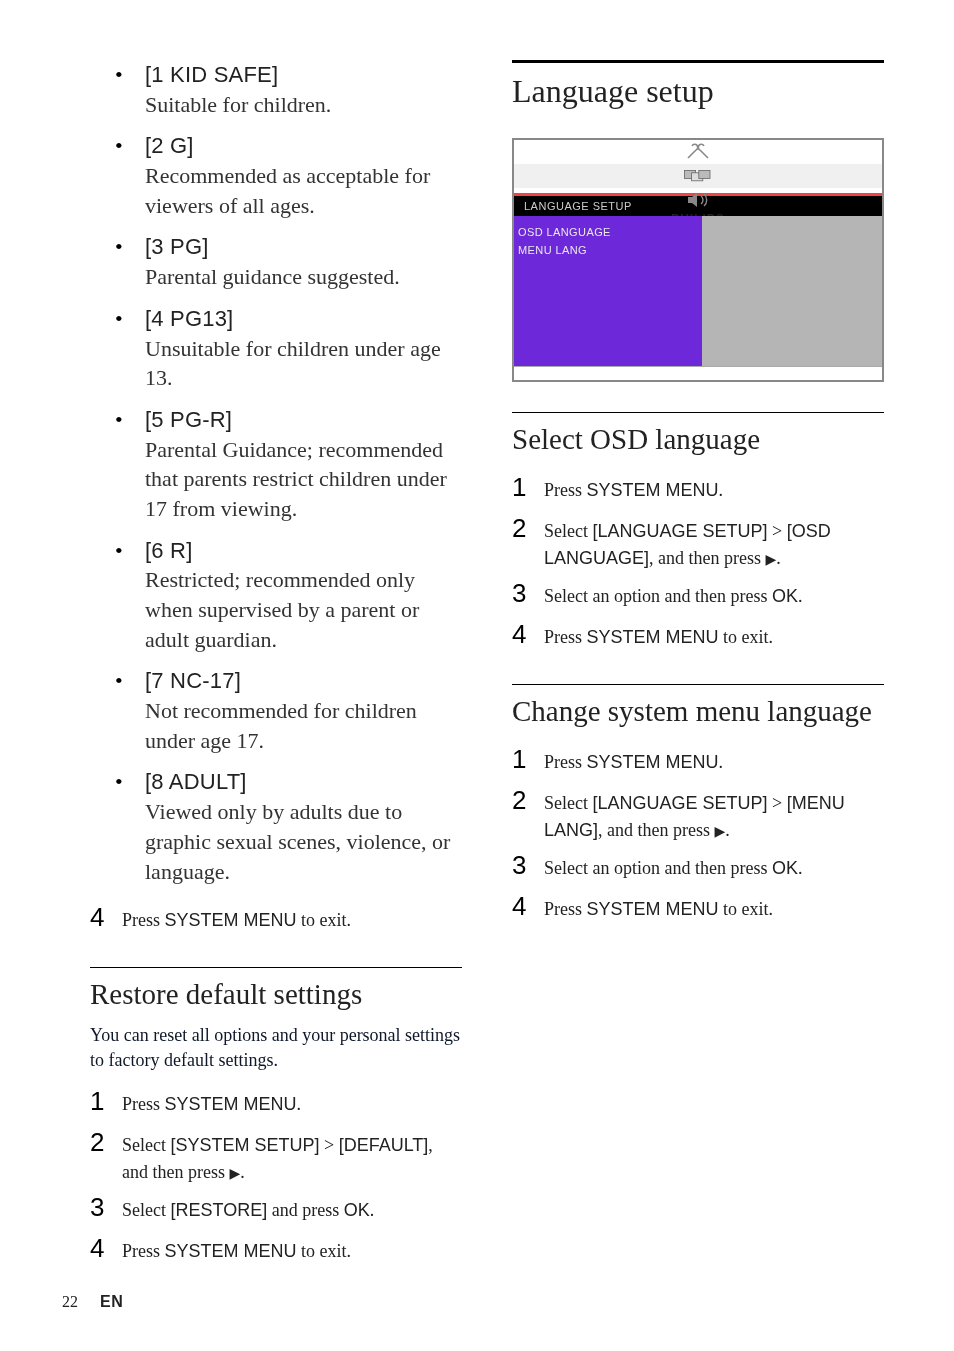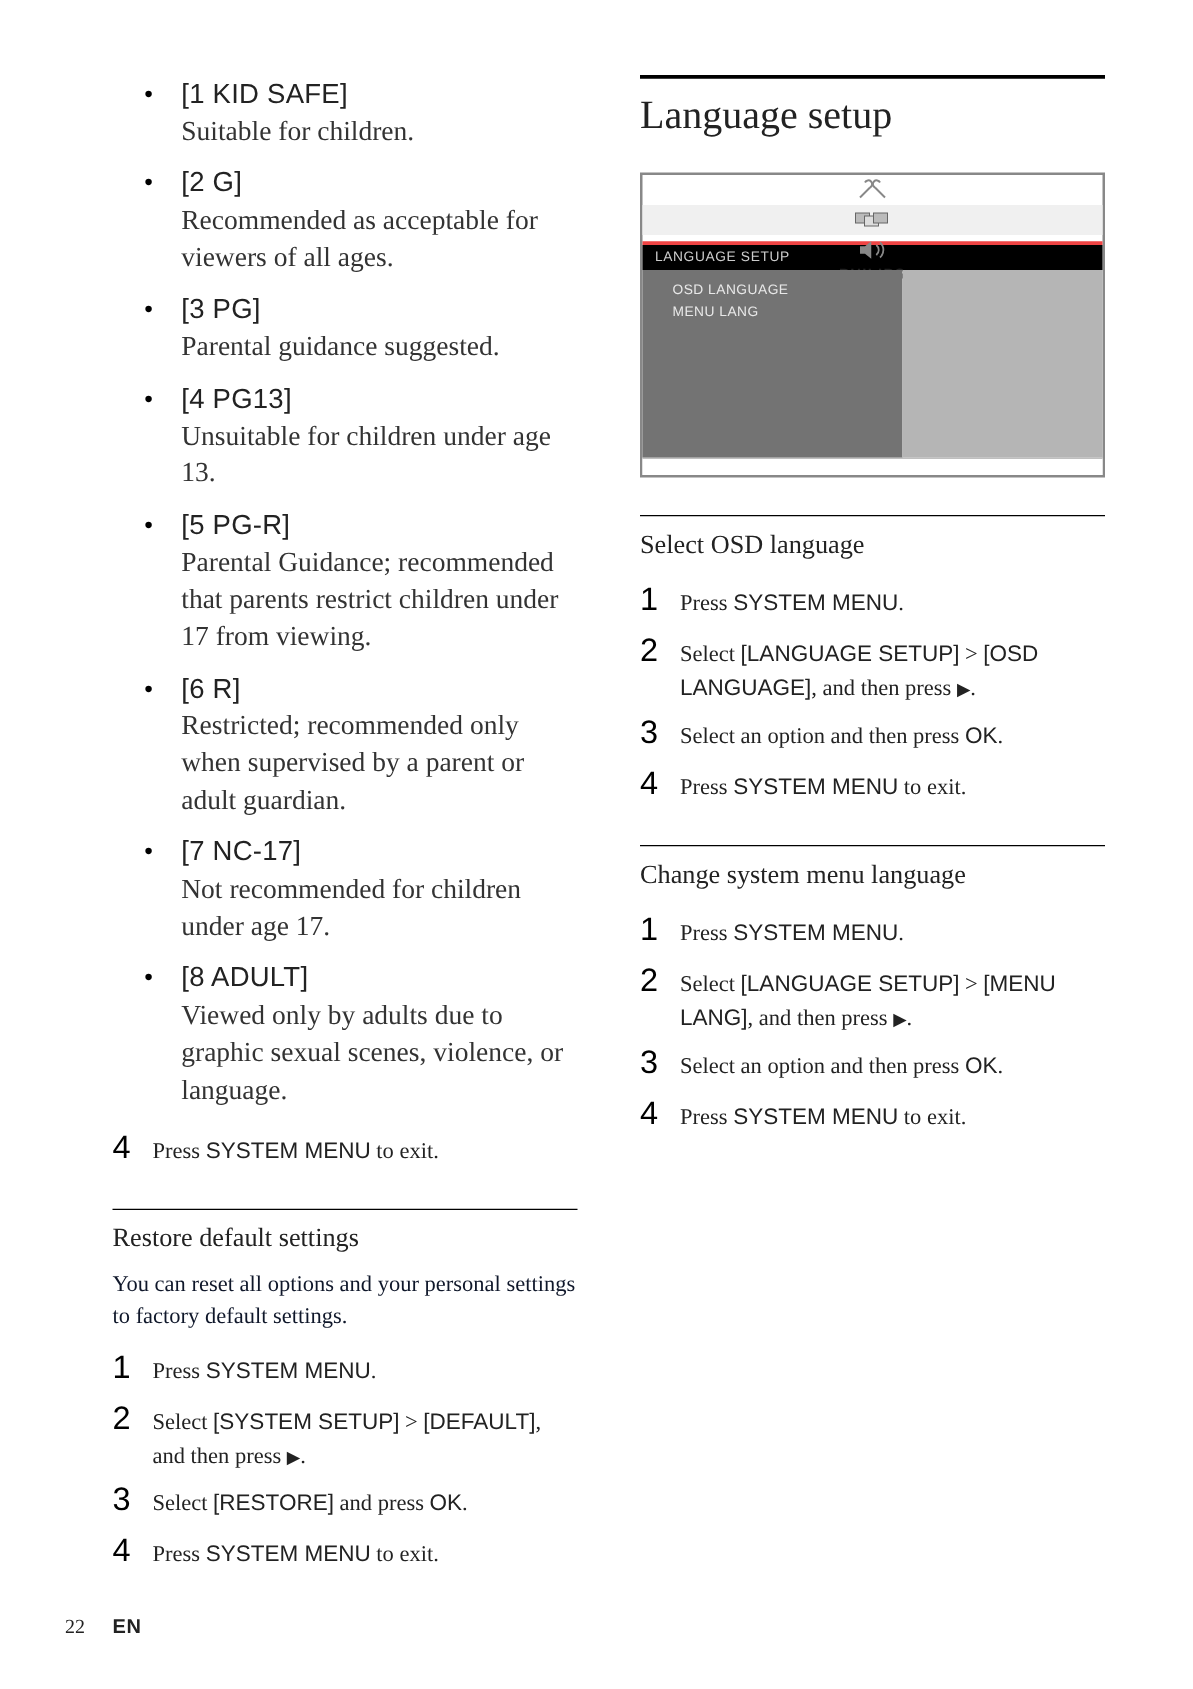--- a/index.html
+++ b/index.html
@@ -68,21 +68,21 @@
   .step-text { flex: 1; font-family: Georgia, serif; color: #222; }
   .step-text .sm { font-family: Arial, Helvetica, sans-serif; }
   .sub-rule {
     border: none;
     border-top: 1px solid #000;
     margin: 30px 0 10px 0;
     width: 100%;
   }
   .sub-heading {
     font-family: Georgia, serif;
-    font-size: 21px;
+    font-size: 29px;
     font-weight: normal;
     margin-bottom: 12px;
   }
   .body-p {
     font-size: 18px;
     line-height: 1.4;
     margin-bottom: 8px;
     color: #0f172a;
   }
   .h1-rule {
@@ -131,41 +131,41 @@
     font-size: 11px;
     letter-spacing: 0.5px;
     padding: 4px 10px;
   }
   .osd-body {
     display: flex;
     height: 150px;
   }
   .osd-left {
     flex: 1;
-    background: #737373;
-    padding: 10px 24px;
+    background: #6d28d9;
+    padding: 10px 4px;
     font-family: Arial, sans-serif;
     font-size: 11px;
     color: #e8e8e8;
     letter-spacing: 0.4px;
   }
   .osd-left div { margin-bottom: 6px; }
   .osd-right {
     flex: 1;
     background: #b5b5b5;
   }
   .osd-foot {
     height: 14px;
     background: #fff;
     border-top:1px solid #aaa;
   }
   .footer {
     position: absolute;
     bottom: 40px;
-    left: 52px;
+    left: 62px;
     font-size: 16px;
     font-family: Georgia, serif;
   }
   .footer .pg { margin-right: 18px; }
   .footer .lang { font-family: Arial, sans-serif; font-weight: bold; letter-spacing: 0.5px;}
   .tri { font-size: 14px; }
 </style>
 </head>
 <body>
 

